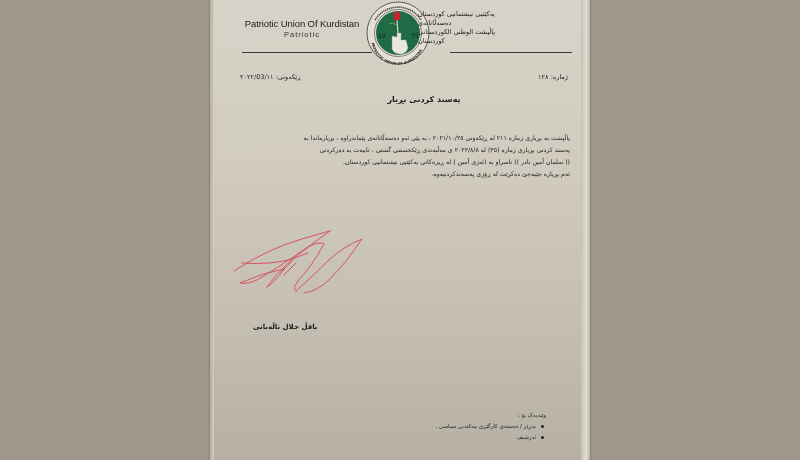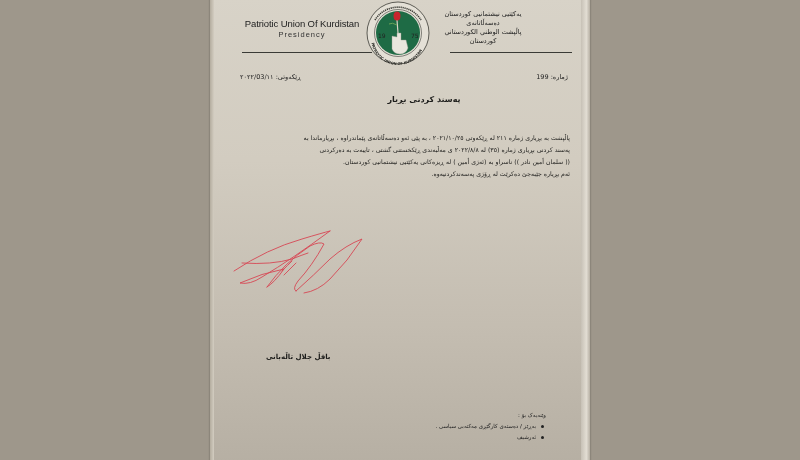--- a/index.html
+++ b/index.html
@@ -54,21 +54,21 @@
       color: #222;
     }
     .hdr-en .org { font-family: "Liberation Sans", sans-serif; font-size: 9.5px; letter-spacing: -0.1px; }
     .hdr-en .sub { font-family: "Liberation Sans", sans-serif; font-size: 7.5px; letter-spacing: 1px; margin-top: 1px; color: #333; }
 
     .hdr-ar {
       position: absolute;
       right: 42px;
       top: 14px;
       width: 130px;
-      text-align: center;
+      text-align: left;
       color: #222;
       font-size: 6.5px;
       line-height: 9px;
     }
 
     .rule {
       position: absolute;
       height: 1px;
       background: #3a3a36;
       top: 56px;
@@ -121,26 +121,25 @@
 
     .signature {
       position: absolute;
       left: 12px;
       top: 215px;
       width: 160px;
       height: 90px;
     }
     .signer {
       position: absolute;
-      left: 56px;
+      left: 43px;
       top: 327px;
       font-size: 7px;
       font-weight: bold;
       color: #1d1d1b;
-      margin-top: 30px;
     }
 
     .cc {
       position: absolute;
       top: 414px;
       right: 44px;
       font-size: 5.5px;
       line-height: 11px;
       color: #222;
       text-align: right;
@@ -161,21 +160,21 @@
 </head>
 <body>
 
 <div class="stage">
   <div class="paper">
     <div class="paper-edge-left"></div>
     <div class="paper-edge-right"></div>
 
     <div class="hdr-en">
       <div class="org">Patriotic Union Of Kurdistan</div>
-      <div class="sub">Presidency</div>
+      <div class="sub">Patriotic</div>
     </div>
 
     <svg class="logo" viewBox="0 0 74 66">
       <circle cx="37" cy="33" r="31" fill="#e4e0d6" stroke="#3b3b35" stroke-width="0.8"></circle>
       <circle cx="37" cy="33" r="23.5" fill="none" stroke="#3b3b35" stroke-width="0.6"></circle>
       <circle cx="37" cy="33" r="22" fill="#1e6b45"></circle>
 
       <path d="M31 36 L31 49 Q33 54 39 54 Q45 54 47 48 L45 40 L40 40 L40 33 L36 33 L36 37 Z" fill="#e9e6dd" stroke="#9a9a90" stroke-width="0.4"></path>
 
       <path d="M37 33 L36 20" stroke="#d9d4c6" stroke-width="1.2"></path>
@@ -195,21 +194,21 @@
       <div>یەکێتیی نیشتمانیی کوردستان</div>
       <div>دەسەڵاتانەی</div>
       <div>پاڵپشت الوطني الكوردستاني</div>
       <div>کوردستان</div>
     </div>
 
     <div class="rule left"></div>
     <div class="rule right"></div>
 
     <div class="meta-row">
-      <span class="num rtl">ژمارە: 199</span>
+      <span class="num rtl">ژمارە: ١٢٨</span>
       <span class="date rtl">ڕێکەوتی: ٢٠٢٢/03/١١</span>
     </div>
 
     <div class="title rtl">پەسند کردنی بڕیار</div>
 
     <div class="body rtl">
       <p>پاڵپشت بە بڕیاری ژمارە ٢١١ لە ڕێکەوتی ٢٠٢١/١٠/٢٥ ، بە پێی ئەو دەسەڵاتانەی پێماندراوە ، بڕیارماندا بە</p>
       <p>پەسند کردنی بڕیاری ژمارە (٣٥) لە ٢٠٢٢/٨/٨ ی مەڵبەندی ڕێکخستنی گشتی ، تایبەت بە دەرکردنی</p>
       <p>(( سلمان أمين نادر )) ناسراو بە (ئەژی أمين ) لە ڕیزەکانی یەکێتیی نیشتمانیی کوردستان.</p>
       <p>ئەم بڕیارە جێبەجێ دەکرێت لە ڕۆژی پەسەندکردنیەوە.</p>

